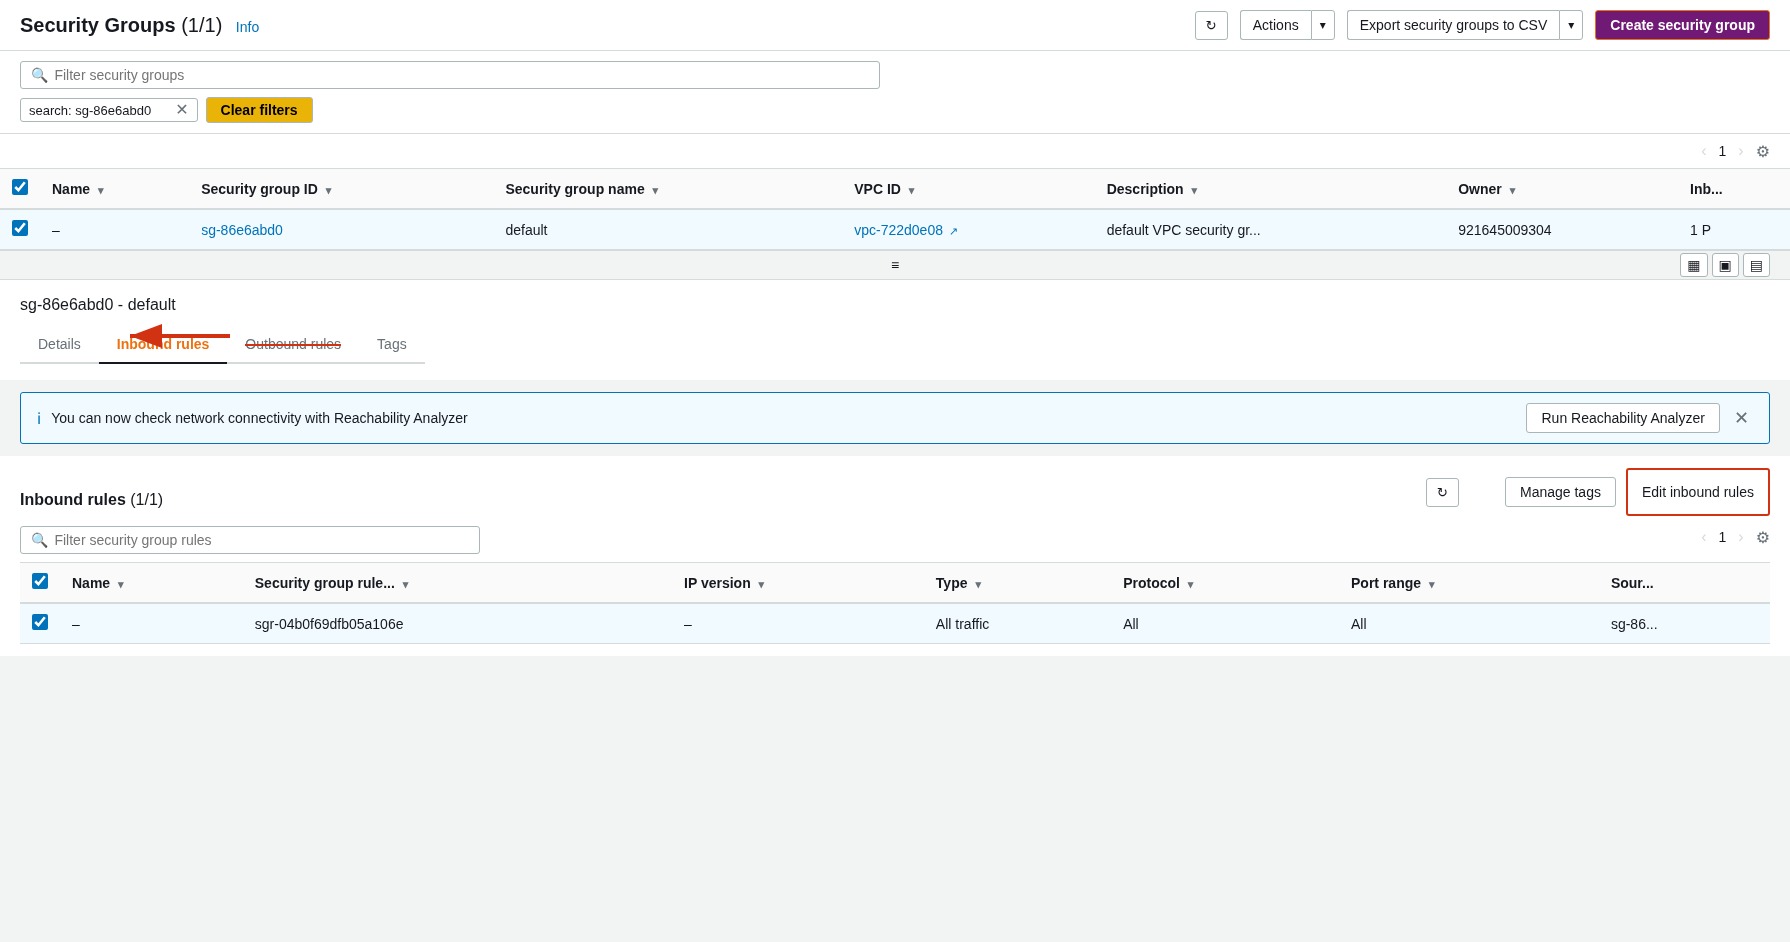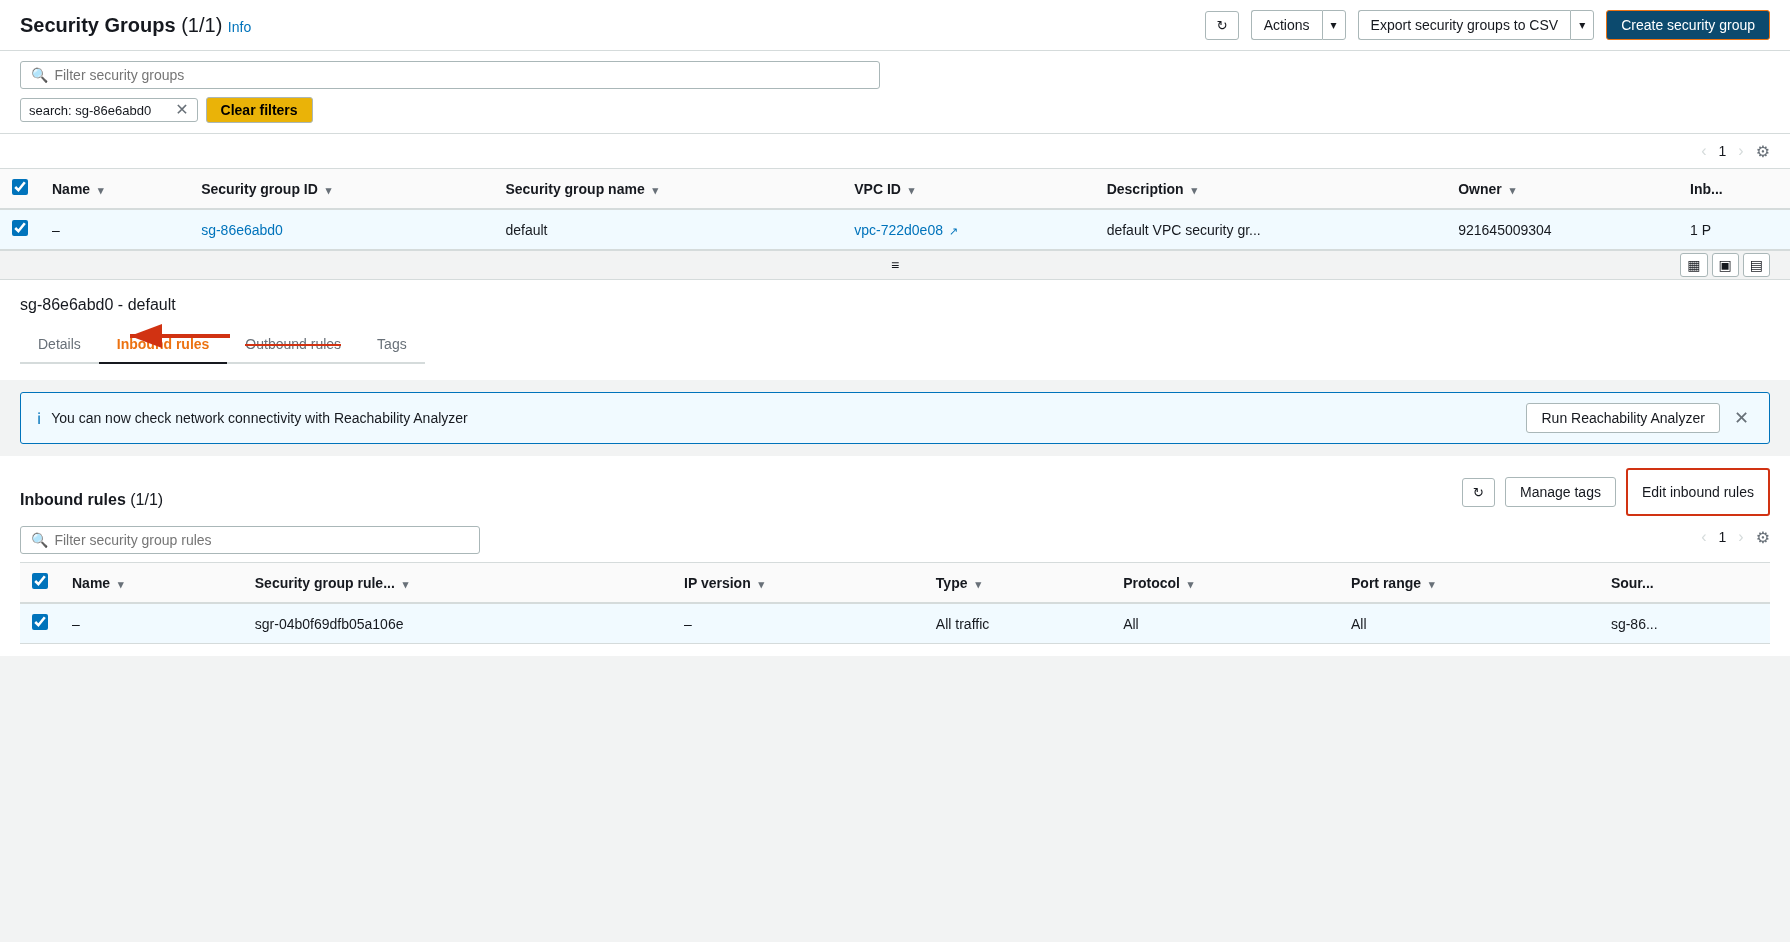--- a/index.html
+++ b/index.html
@@ -13,43 +13,44 @@
       display: flex;
       align-items: center;
       gap: 12px;
     }
     .page-title {
       font-size: 20px;
       font-weight: 700;
       flex: 1;
     }
     .page-title .count { font-weight: 400; }
-    .page-title .info-link { color: #0073bb; font-size: 14px; font-weight: 400; margin-left: 0; cursor: pointer; text-decoration: none; }
+    .page-title .info-link { color: #0073bb; font-size: 14px; font-weight: 400; margin-left: 8px; cursor: pointer; text-decoration: none; }
 
     
     .btn {
       padding: 6px 14px;
       border-radius: 3px;
       cursor: pointer;
       font-size: 14px;
       display: inline-flex;
       align-items: center;
       gap: 5px;
       white-space: nowrap;
     }
     .btn-default {
       background: #fff;
       border: 1px solid #aab7b8;
       color: #16191f;
+      margin-left: 36px;
     }
     .btn-primary {
-      background: #0c4a6e;
+      background: #701a75;
       border: 1px solid #ec7211;
       color: #fff;
-      font-weight: 400;
+      font-weight: 700;
     }
     .btn-icon {
       background: #fff;
       border: 1px solid #aab7b8;
       color: #16191f;
       padding: 6px 10px;
       border-radius: 3px;
       cursor: pointer;
       display: inline-flex;
       align-items: center;

